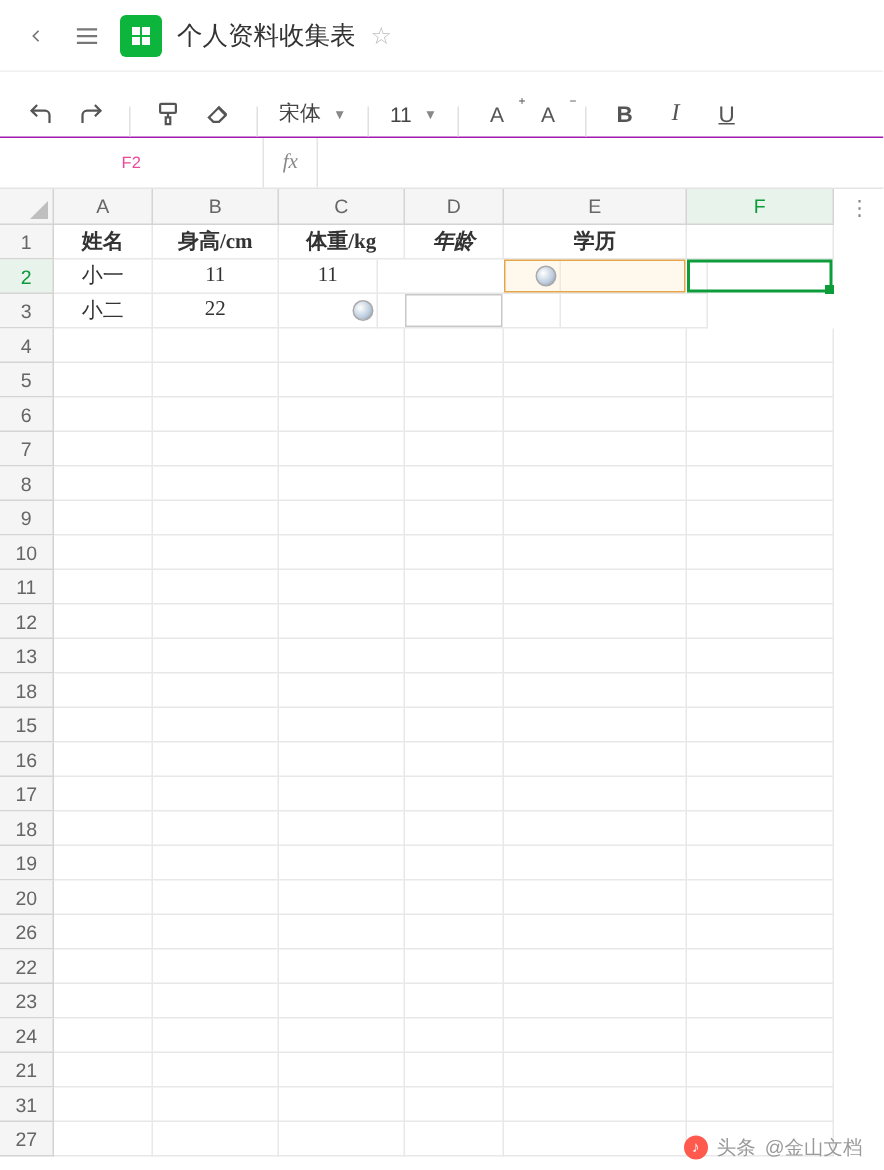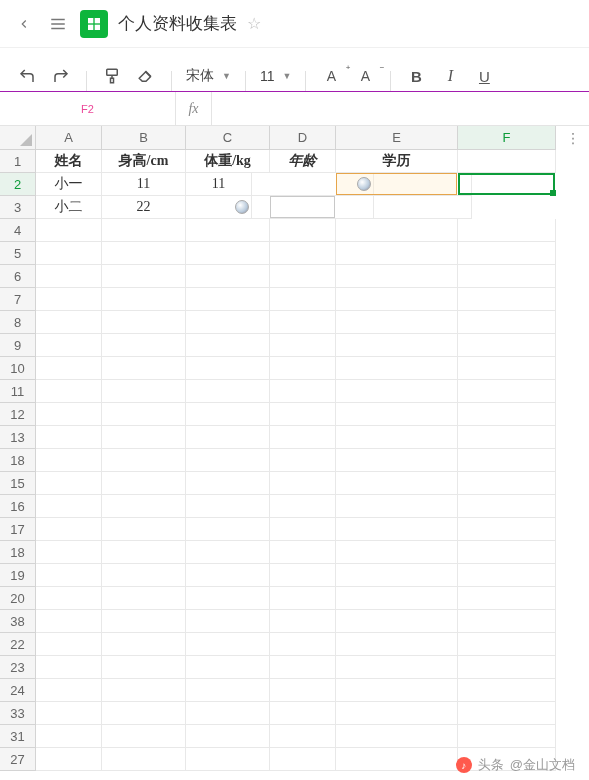--- a/index.html
+++ b/index.html
@@ -293,25 +293,25 @@
       <div class="rh">11</div>
       <div class="rh">12</div>
       <div class="rh">13</div>
       <div class="rh">18</div>
       <div class="rh">15</div>
       <div class="rh">16</div>
       <div class="rh">17</div>
       <div class="rh">18</div>
       <div class="rh">19</div>
       <div class="rh">20</div>
-      <div class="rh">38</div>
+      <div class="rh">26</div>
       <div class="rh">22</div>
       <div class="rh">23</div>
       <div class="rh">24</div>
-      <div class="rh">33</div>
+      <div class="rh">21</div>
       <div class="rh">31</div>
       <div class="rh">27</div>
     </div>
   <div class="cells" id="cells">
       <div class="row">
         <div class="cell colA header-cell" style="width: 66px;">姓名</div>
         <div class="cell colB header-cell" style="width: 84px;">身高/cm</div>
         <div class="cell colC header-cell" style="width: 84px;">体重/kg</div>
         <div class="cell colD header-cell" style="width: 66px; font-style: italic;">年龄</div>
         <div class="cell colE header-cell" style="width: 122px;">学历</div>

